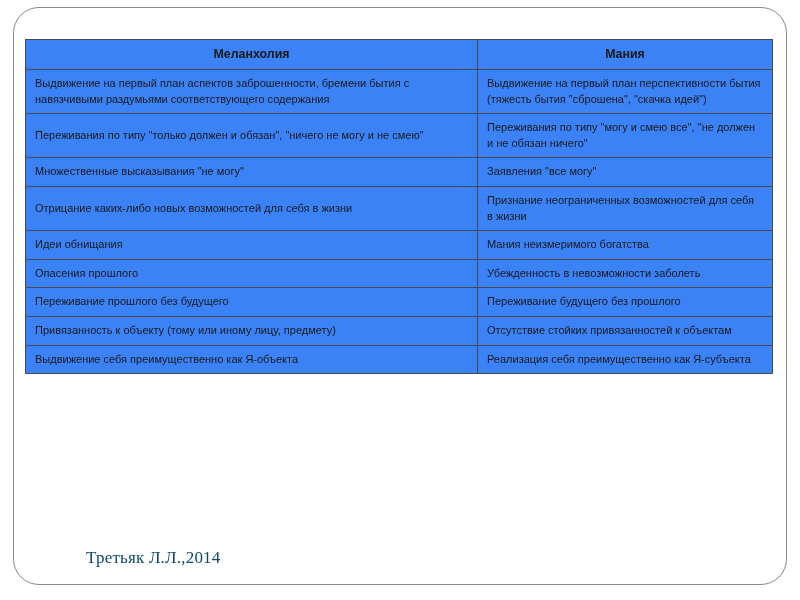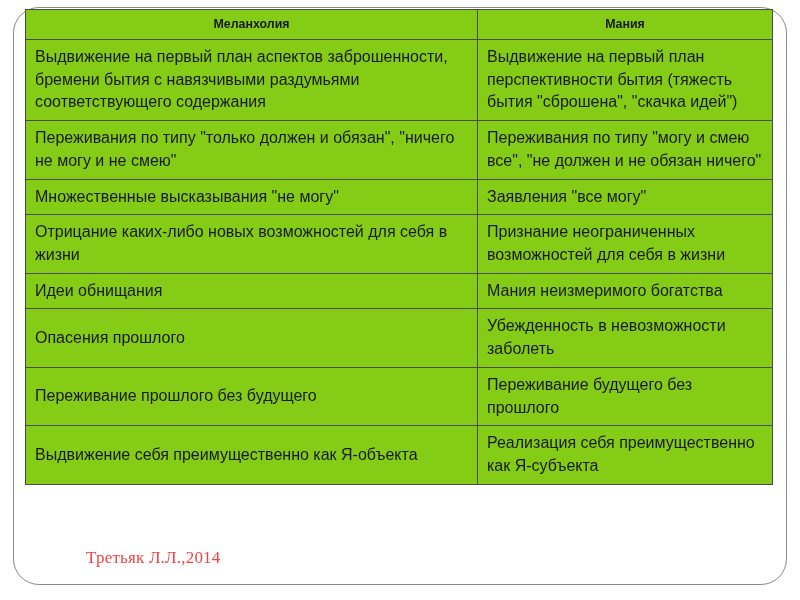--- a/index.html
+++ b/index.html
@@ -26,33 +26,33 @@
     border: 1.5px solid #8a8a8a;
     border-radius: 26px;
     box-sizing: border-box;
     background: transparent;
   }
 
   
   #comparison-table {
     position: absolute;
     left: 25px;
-    top: 9px;
+    top: 39px;
     width: 747px;
     border-collapse: collapse;
     table-layout: fixed;
-    background: #84cc16;
+    background: #3b82f6;
   }
 
   #comparison-table th,
   #comparison-table td {
     border: 1.3px solid #4a4a4a;
     vertical-align: middle;
     color: #1a1a1a;
-    font-size: 16px;
+    font-size: 11px;
     line-height: 1.42;
     padding: 6px 10px 6px 9px;
     box-sizing: border-box;
     word-wrap: break-word;
   }
 
   #comparison-table th {
     font-weight: bold;
     text-align: center;
     font-size: 12.4px;
@@ -67,21 +67,21 @@
   .col-left  { width: 452px; }
   .col-right { width: 295px; }
 
   
   #watermark {
     position: absolute;
     left: 86px;
     top: 548px;
     font-family: "Liberation Serif", serif;
     font-size: 17px;
-    color: #ef4444;
+    color: #0c4a6e;
     letter-spacing: 0.2px;
     white-space: nowrap;
     pointer-events: none;
   }
 </style>
 </head>
 <body>
 
 <div id="slide-frame"></div>
 
@@ -119,19 +119,23 @@
       </tr>
       <tr>
         <td class="cell-left">Опасения  прошлого</td>
         <td class="cell-right">Убежденность в невозможности  заболеть</td>
       </tr>
       <tr>
         <td class="cell-left">Переживание  прошлого  без будущего</td>
         <td class="cell-right">Переживание  будущего  без прошлого</td>
       </tr>
       <tr>
+        <td class="cell-left">Привязанность  к объекту (тому или  иному лицу,  предмету)</td>
+        <td class="cell-right">Отсутствие стойких привязанностей  к объектам</td>
+      </tr>
+      <tr>
         <td class="cell-left">Выдвижение  себя преимущественно  как Я-объекта</td>
         <td class="cell-right"> Реализация  себя преимущественно  как Я-субъекта</td>
       </tr>
     </tbody>
 </table>
 
 <div id="watermark">Третьяк Л.Л.,2014</div>
 
 </body></html>

